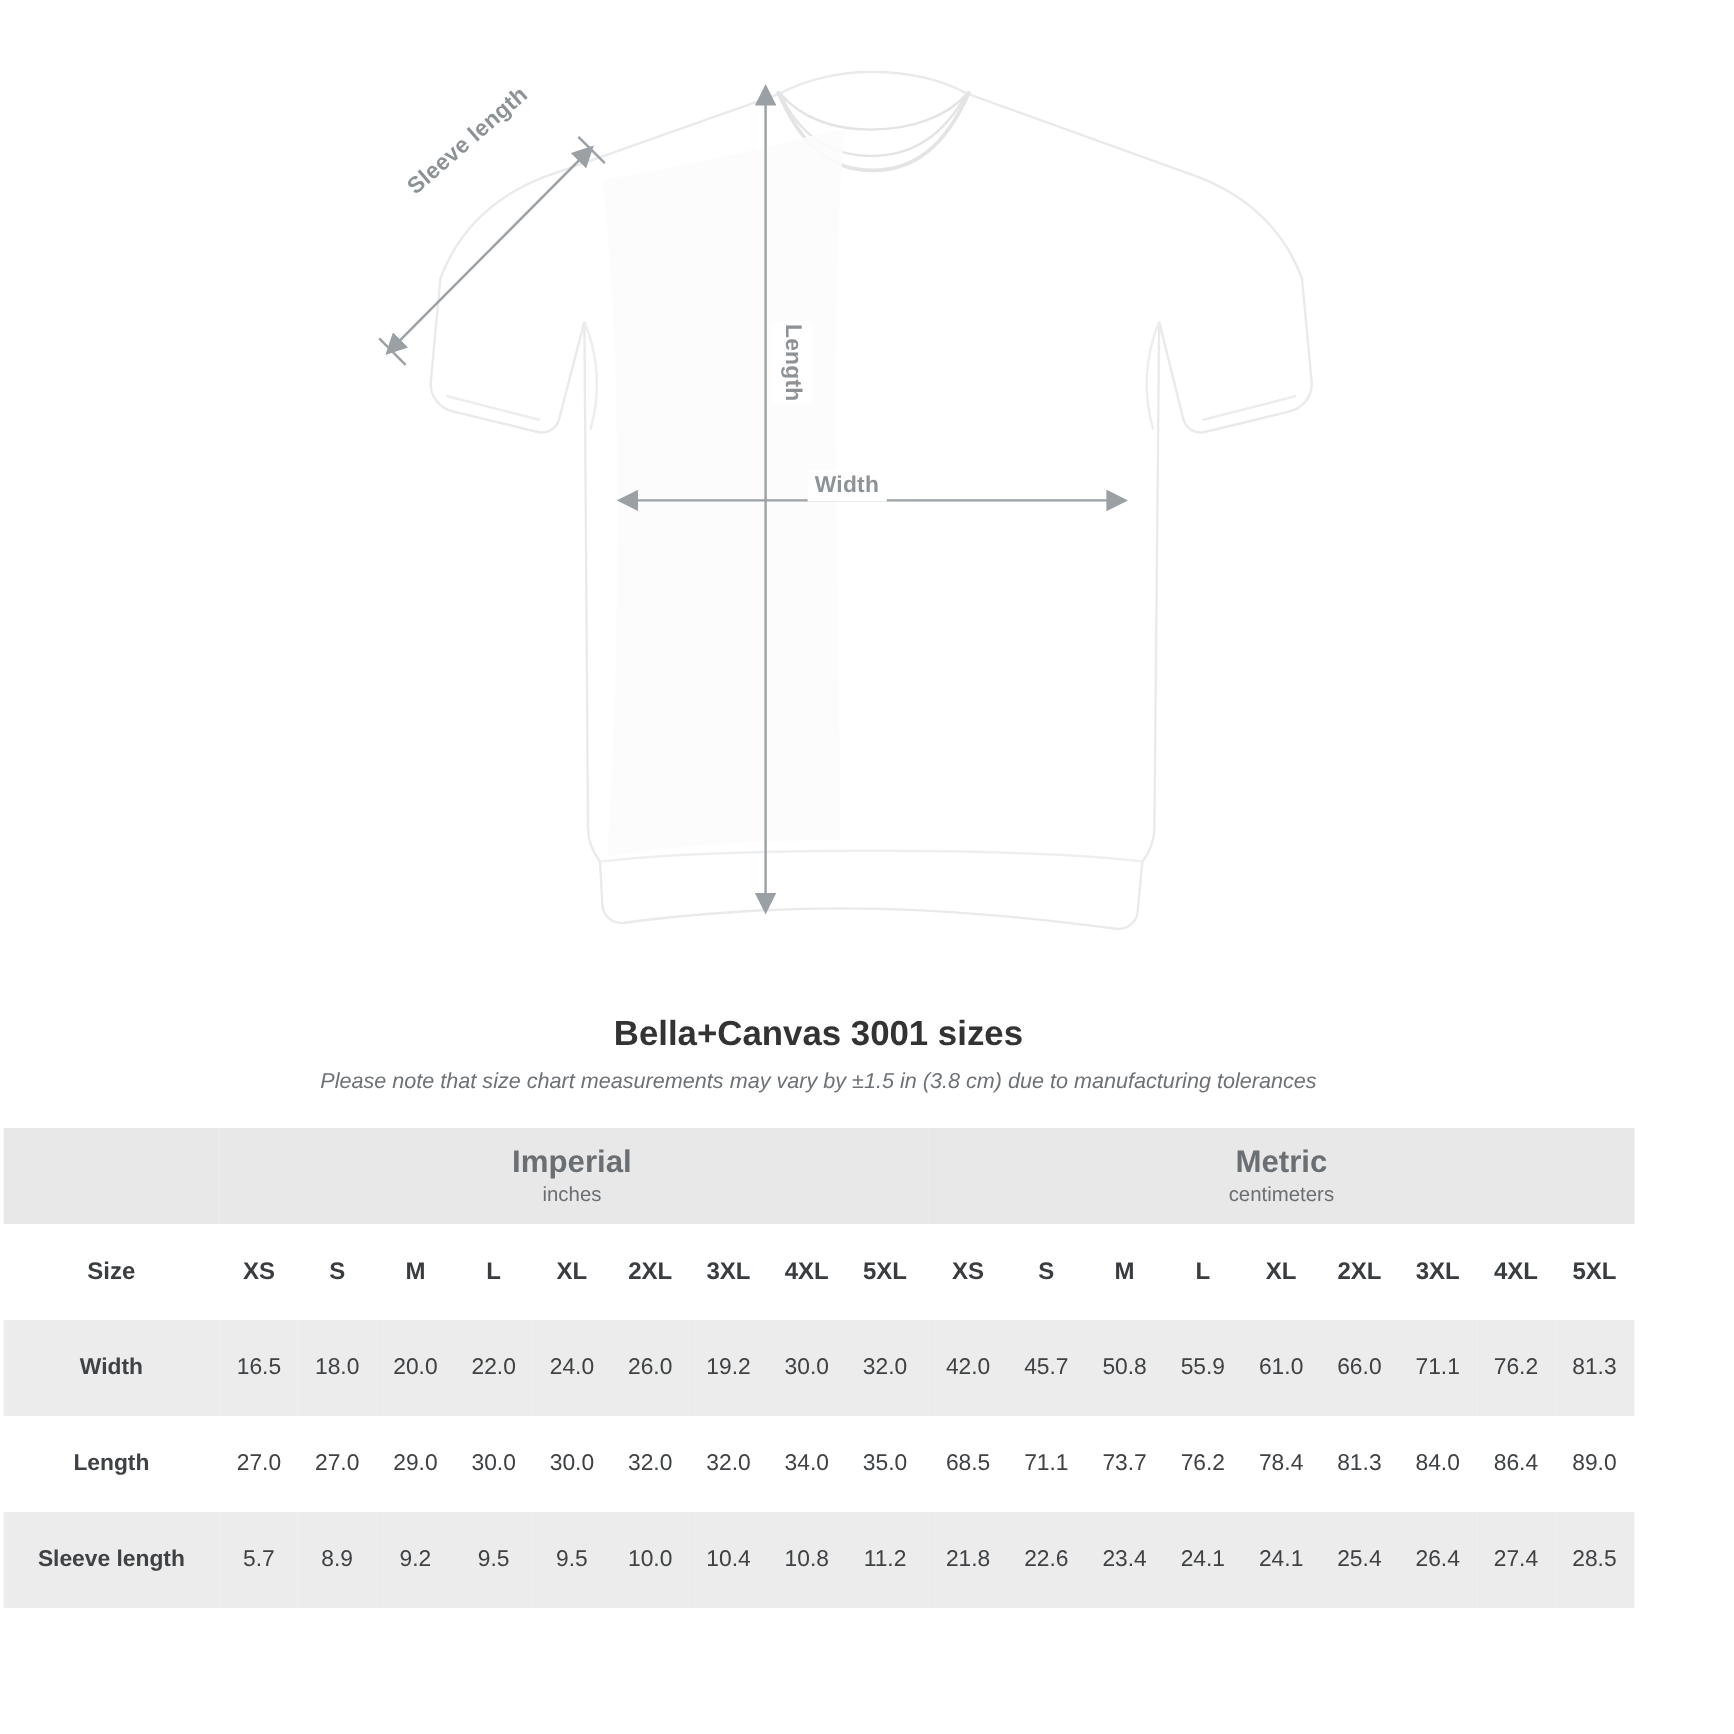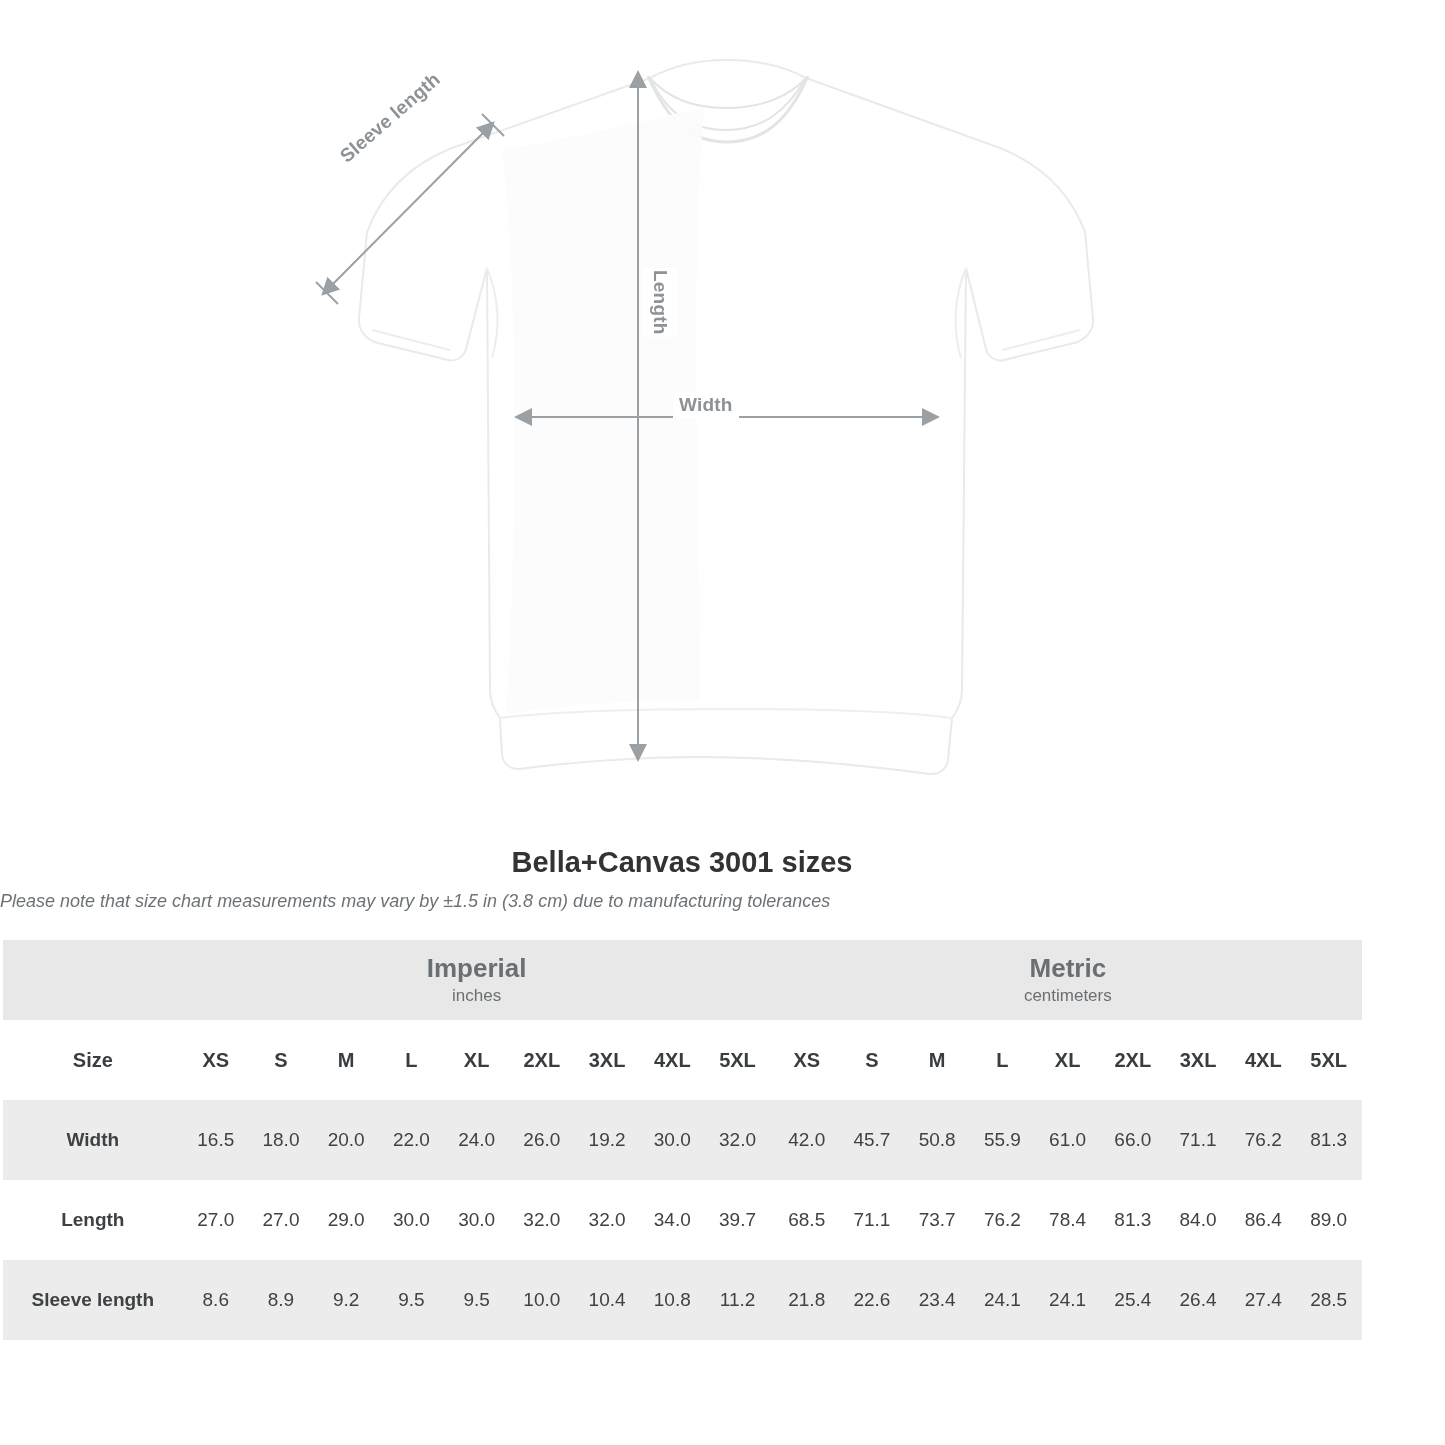--- a/index.html
+++ b/index.html
@@ -61,21 +61,21 @@
     box-sizing: border-box;
   }
   .chart-title {
     text-align: center;
     font-size: 29px;
     font-weight: bold;
     color: #333333;
     margin: 0 0 12px 0;
   }
   .chart-note {
-    text-align: left;
+    text-align: center;
     font-size: 18px;
     font-style: italic;
     color: #6d7276;
     margin: 0 0 28px 0;
   }
 
   table.sizes {
     border-collapse: collapse;
     margin: 0 auto;
     width: 1359px;
@@ -275,36 +275,36 @@
       <tr class="plain">
         <td class="rowlabel">Length</td>
         <td>27.0</td>
         <td>27.0</td>
         <td>29.0</td>
         <td>30.0</td>
         <td>30.0</td>
         <td>32.0</td>
         <td>32.0</td>
         <td>34.0</td>
-        <td>39.7</td>
+        <td>35.0</td>
         <td class="sep"></td>
         <td>68.5</td>
         <td>71.1</td>
         <td>73.7</td>
         <td>76.2</td>
         <td>78.4</td>
         <td>81.3</td>
         <td>84.0</td>
         <td>86.4</td>
         <td>89.0</td>
       </tr>
 
       <tr class="alt">
         <td class="rowlabel">Sleeve length</td>
-        <td>8.6</td>
+        <td>5.7</td>
         <td>8.9</td>
         <td>9.2</td>
         <td>9.5</td>
         <td>9.5</td>
         <td>10.0</td>
         <td>10.4</td>
         <td>10.8</td>
         <td>11.2</td>
         <td class="sep"></td>
         <td>21.8</td>

